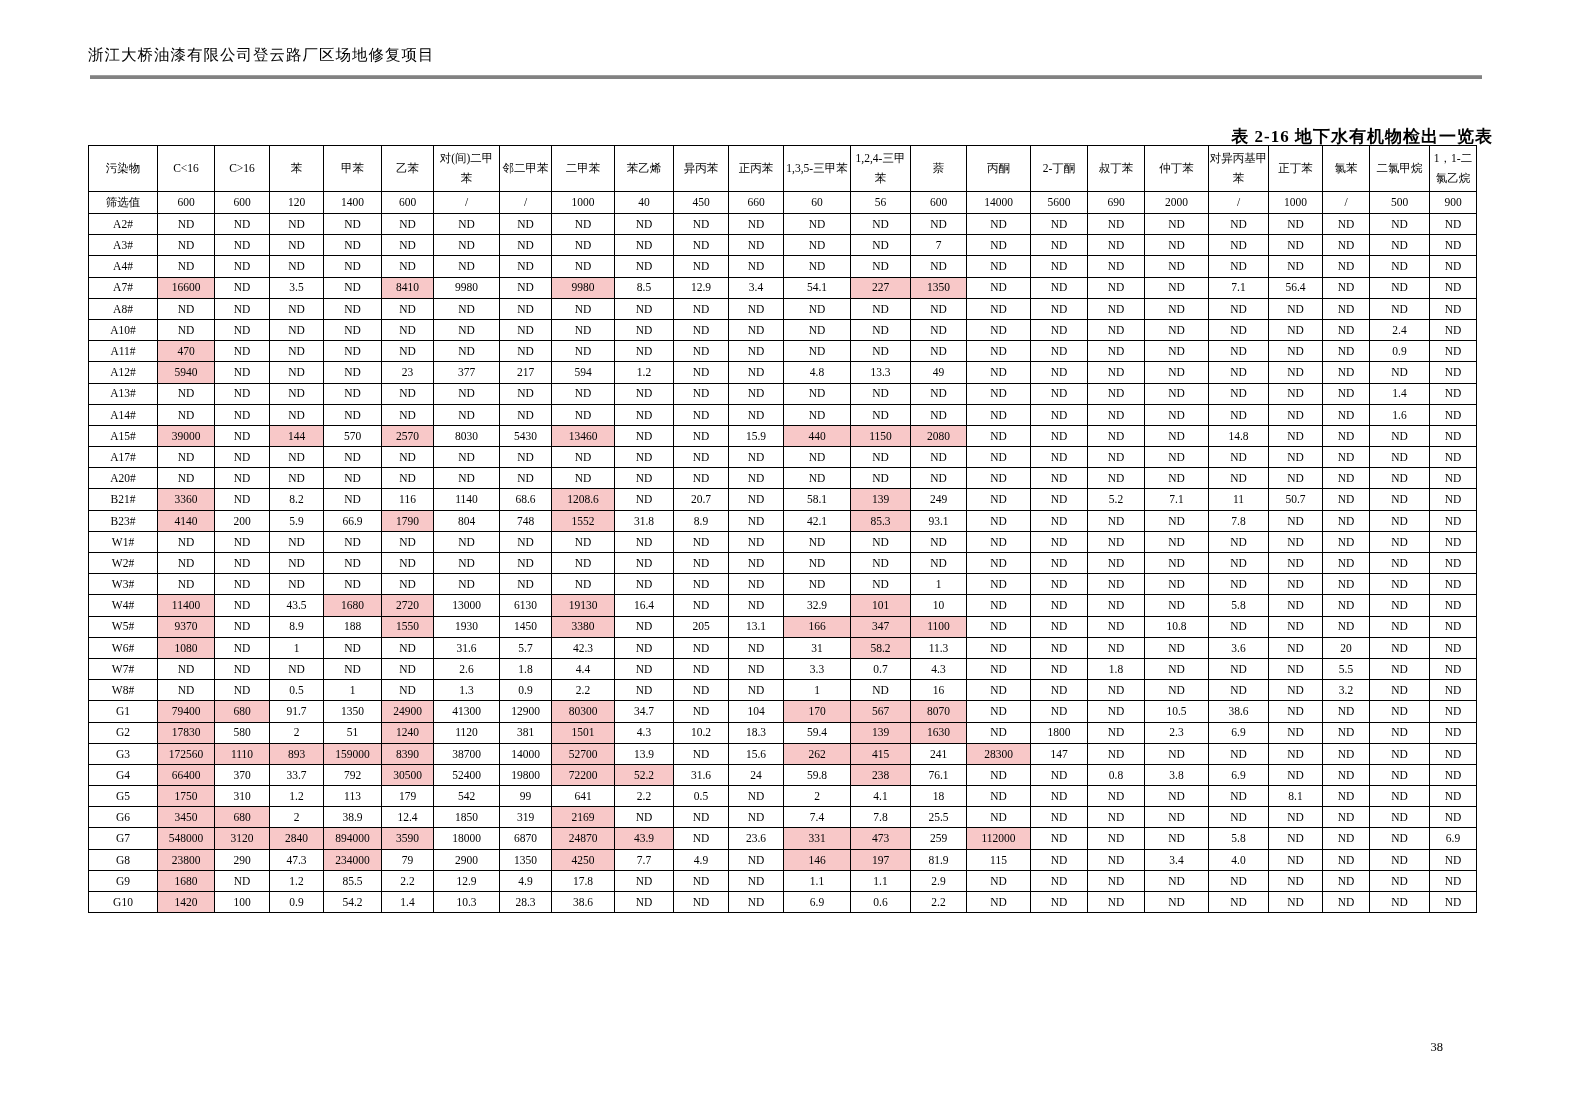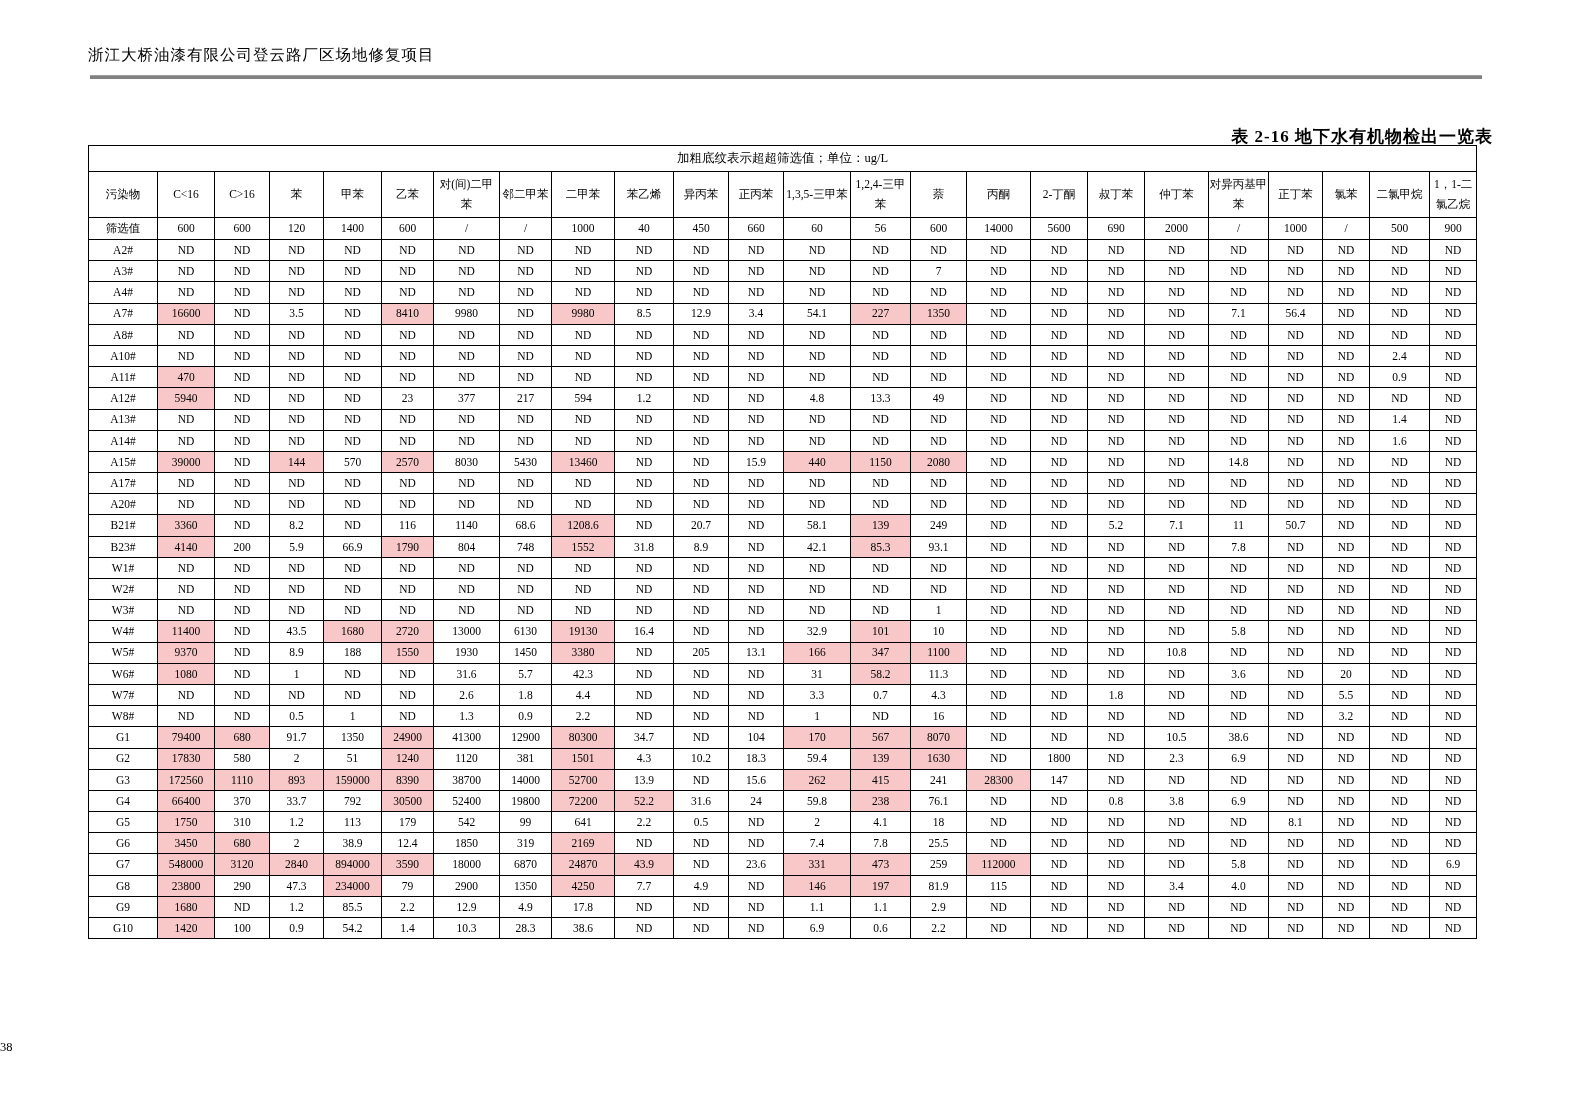--- a/index.html
+++ b/index.html
@@ -27,21 +27,21 @@
     border:1px solid #000;text-align:center;vertical-align:middle;
     font-size:11.5px;padding:0;overflow:hidden;line-height:1.25;
   }
   tr.note-row td{height:25px;font-size:12.5px;}
   tr.head-row td{height:45px;line-height:1.7;}
   tr.screen-row td{height:21px;margin-top:17px;}
   tbody tr td{height:20.2px;}
   td.hl{background:#f8c8c8;}
   .page-number{
     position:absolute;top:1040px;left:0;width:1443px;
-    text-align:left;font-size:12.5px;
+    text-align:right;font-size:12.5px;
   }
 </style>
 </head>
 <body>
 
 <div class="page">
   <div class="header-right">浙江大桥油漆有限公司登云路厂区场地修复项目</div>
   <div class="header-rule"></div>
   <div class="table-title">表 2-16  地下水有机物检出一览表</div>
   <table class="data-table">
@@ -65,23 +65,20 @@
         <col style="width: 57px;">
         <col style="width: 57px;">
         <col style="width: 64px;">
         <col style="width: 60px;">
         <col style="width: 54px;">
         <col style="width: 47px;">
         <col style="width: 60px;">
         <col style="width: 47px;">
       </colgroup>
     <thead>
-        <tr class="note-row">
-          <td colspan="24">加粗底纹表示超超筛选值；单位：ug/L</td>
-        </tr>
         <tr class="head-row">
           <td>污染物</td>
           <td>C&lt;16</td>
           <td>C&gt;16</td>
           <td>苯</td>
           <td>甲苯</td>
           <td>乙苯</td>
           <td>对(间)二甲苯</td>
           <td>邻二甲苯</td>
           <td>二甲苯</td>

